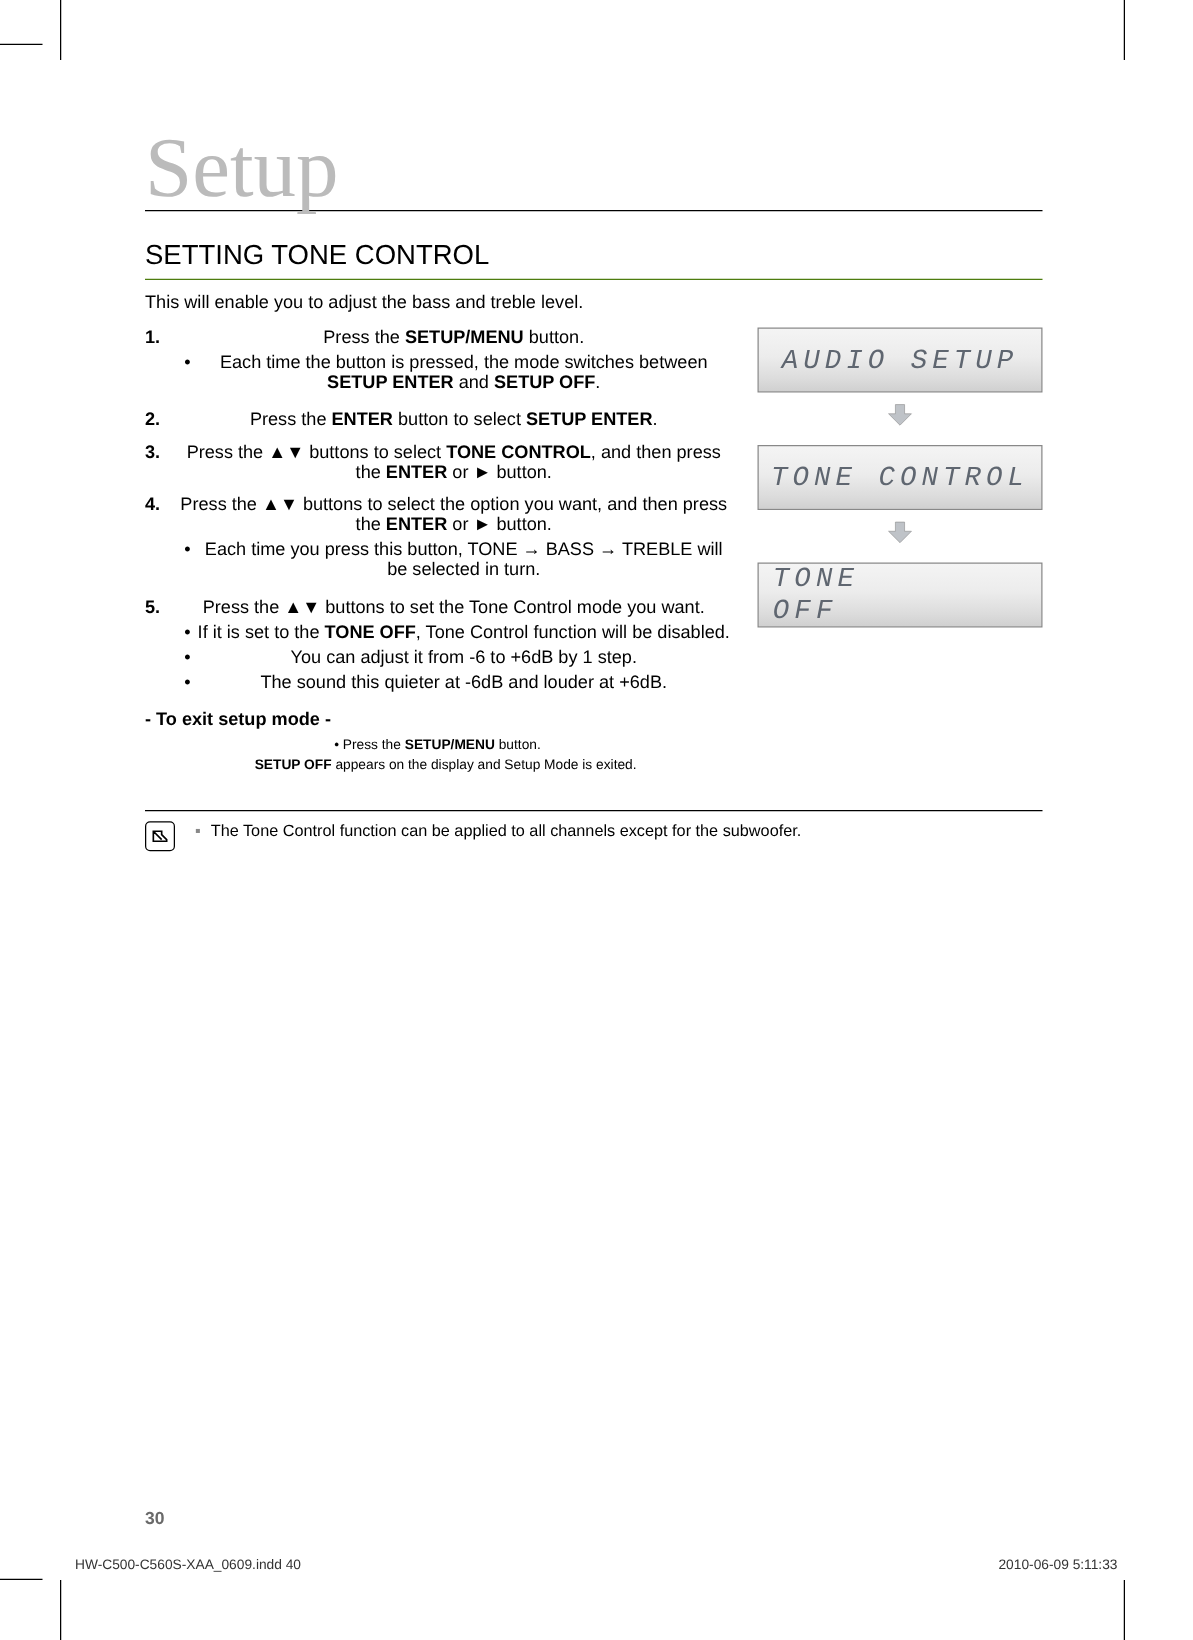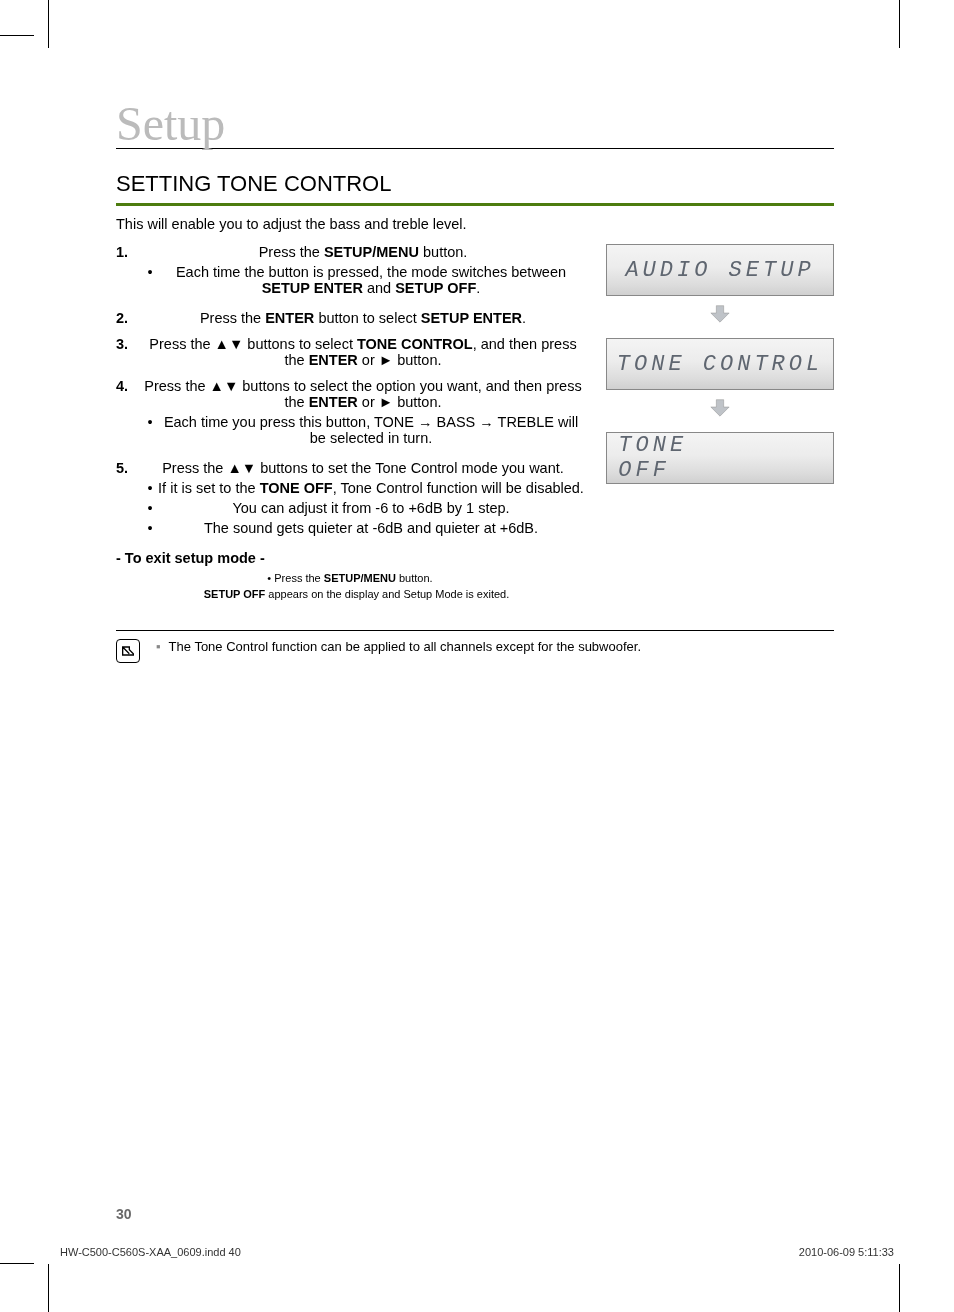--- a/index.html
+++ b/index.html
@@ -18,33 +18,33 @@
     .crop-mark-bl-h { position: absolute; left: 0; bottom: 48px; width: 34px; height: 1px; background: #000; }
     .crop-mark-br-v { position: absolute; right: 54px; bottom: 0; width: 1px; height: 48px; background: #000; }
     .page {
       position: absolute;
       left: 116px;
       right: 120px;
       top: 100px;
     }
     .chapter {
       font-family: Georgia, 'Times New Roman', serif;
-      font-size: 48px;
+      font-size: 68px;
       font-weight: 300;
       color: #bbb;
       border-bottom: 1px solid #000;
       padding-bottom: 0;
       margin-bottom: 22px;
       line-height: 1;
       letter-spacing: 0px;
     }
     .sec-title {
       font-size: 22px;
       font-weight: 400;
-      border-bottom: 3px solid #4d7c0f;
+      border-bottom: 1px solid #4d7c0f;
       padding-bottom: 6px;
       margin-bottom: 10px;
     }
     .intro { font-size: 14.5px; margin-bottom: 12px; }
     .cols { display: flex; gap: 22px; }
     .left { flex: 1; }
     .right { width: 228px; }
     .step { font-size: 14.5px; display: flex; margin-bottom: 10px; }
     .step .num { font-weight: 700; width: 26px; flex: none; }
     .step .body { flex: 1; text-align: center; }
@@ -168,21 +168,21 @@
             <div class="txt">
               <span>If it is set to the </span><b>TONE OFF</b><span>, Tone Control function will be disabled.</span>
             </div>
           </div>
           <div class="sub">
             <div class="bullet">•</div>
             <div class="txt">You can adjust it from -6 to +6dB by 1 step.</div>
           </div>
           <div class="sub">
             <div class="bullet">•</div>
-            <div class="txt">The sound gets quieter at -6dB and quieter at +6dB.</div>
+            <div class="txt">The sound this quieter at -6dB and louder at +6dB.</div>
           </div>
         </div>
       </div>
 
       <div class="exit-h">- To exit setup mode -</div>
       <div class="exit-line">
         <span>• Press the </span><b>SETUP/MENU</b><span> button.</span>
       </div>
       <div class="exit-line" style="padding-left:13px;">
         <b>SETUP OFF</b><span> appears on the display and Setup Mode is exited.</span>

